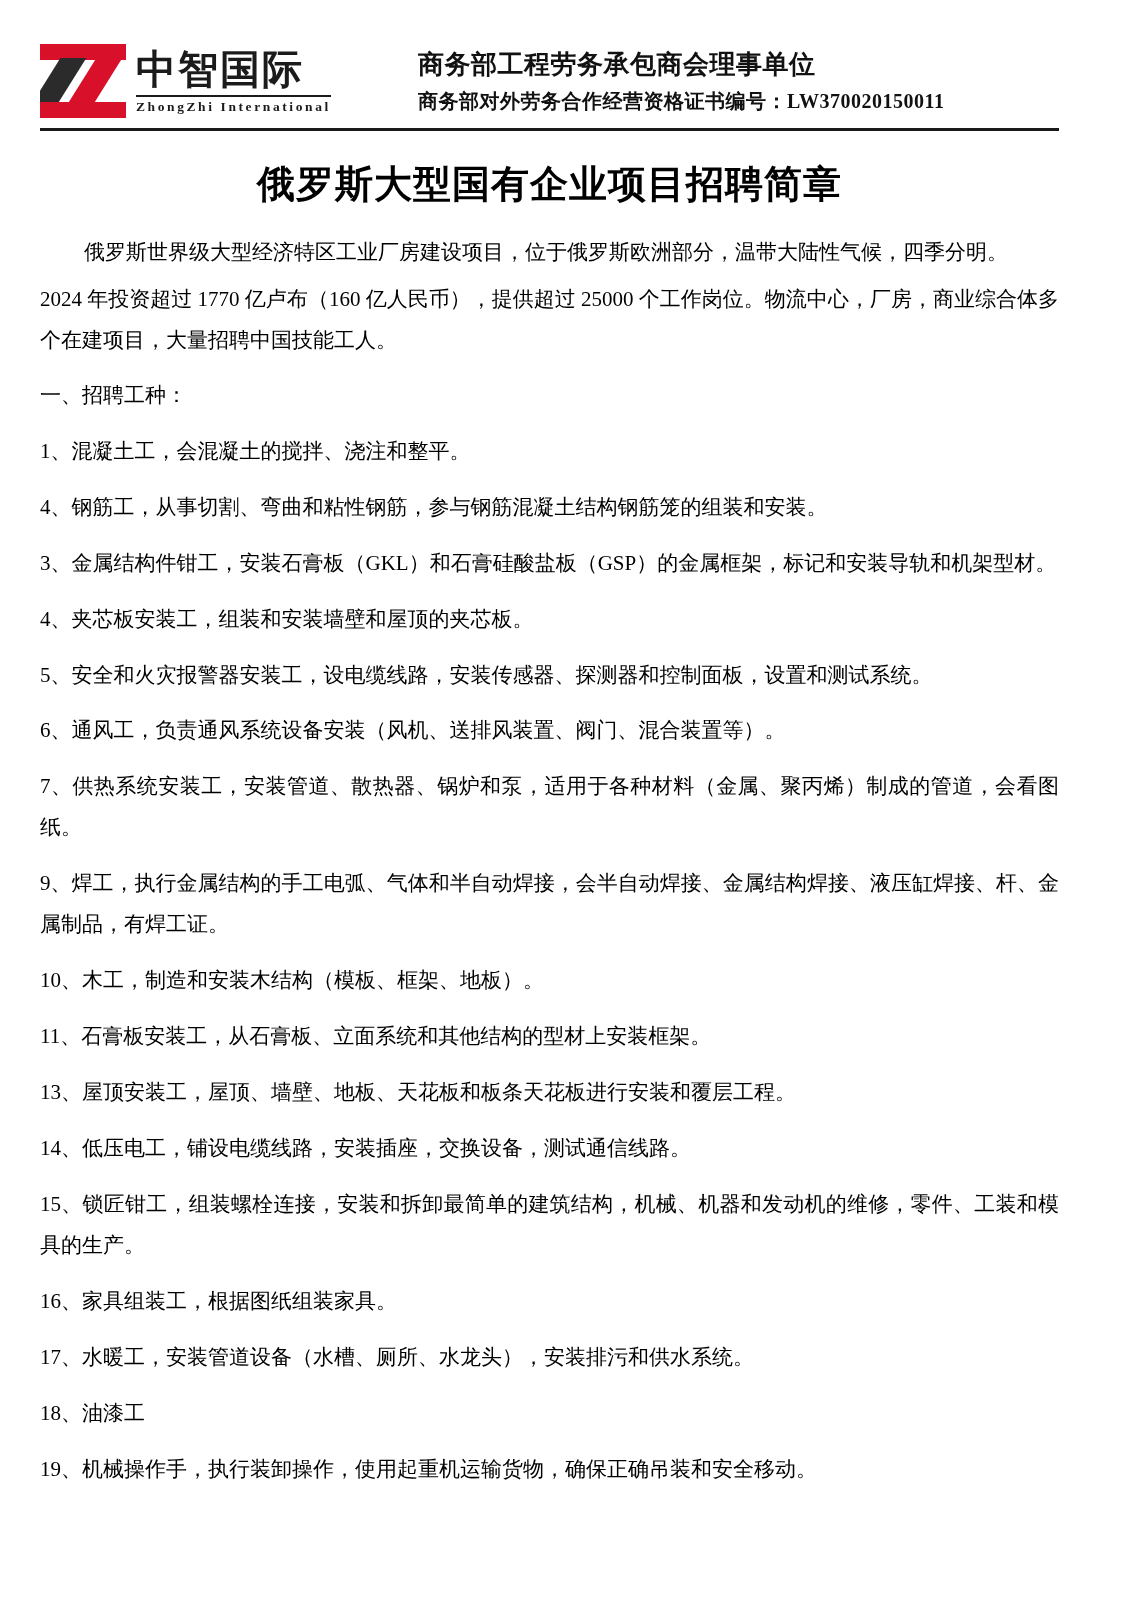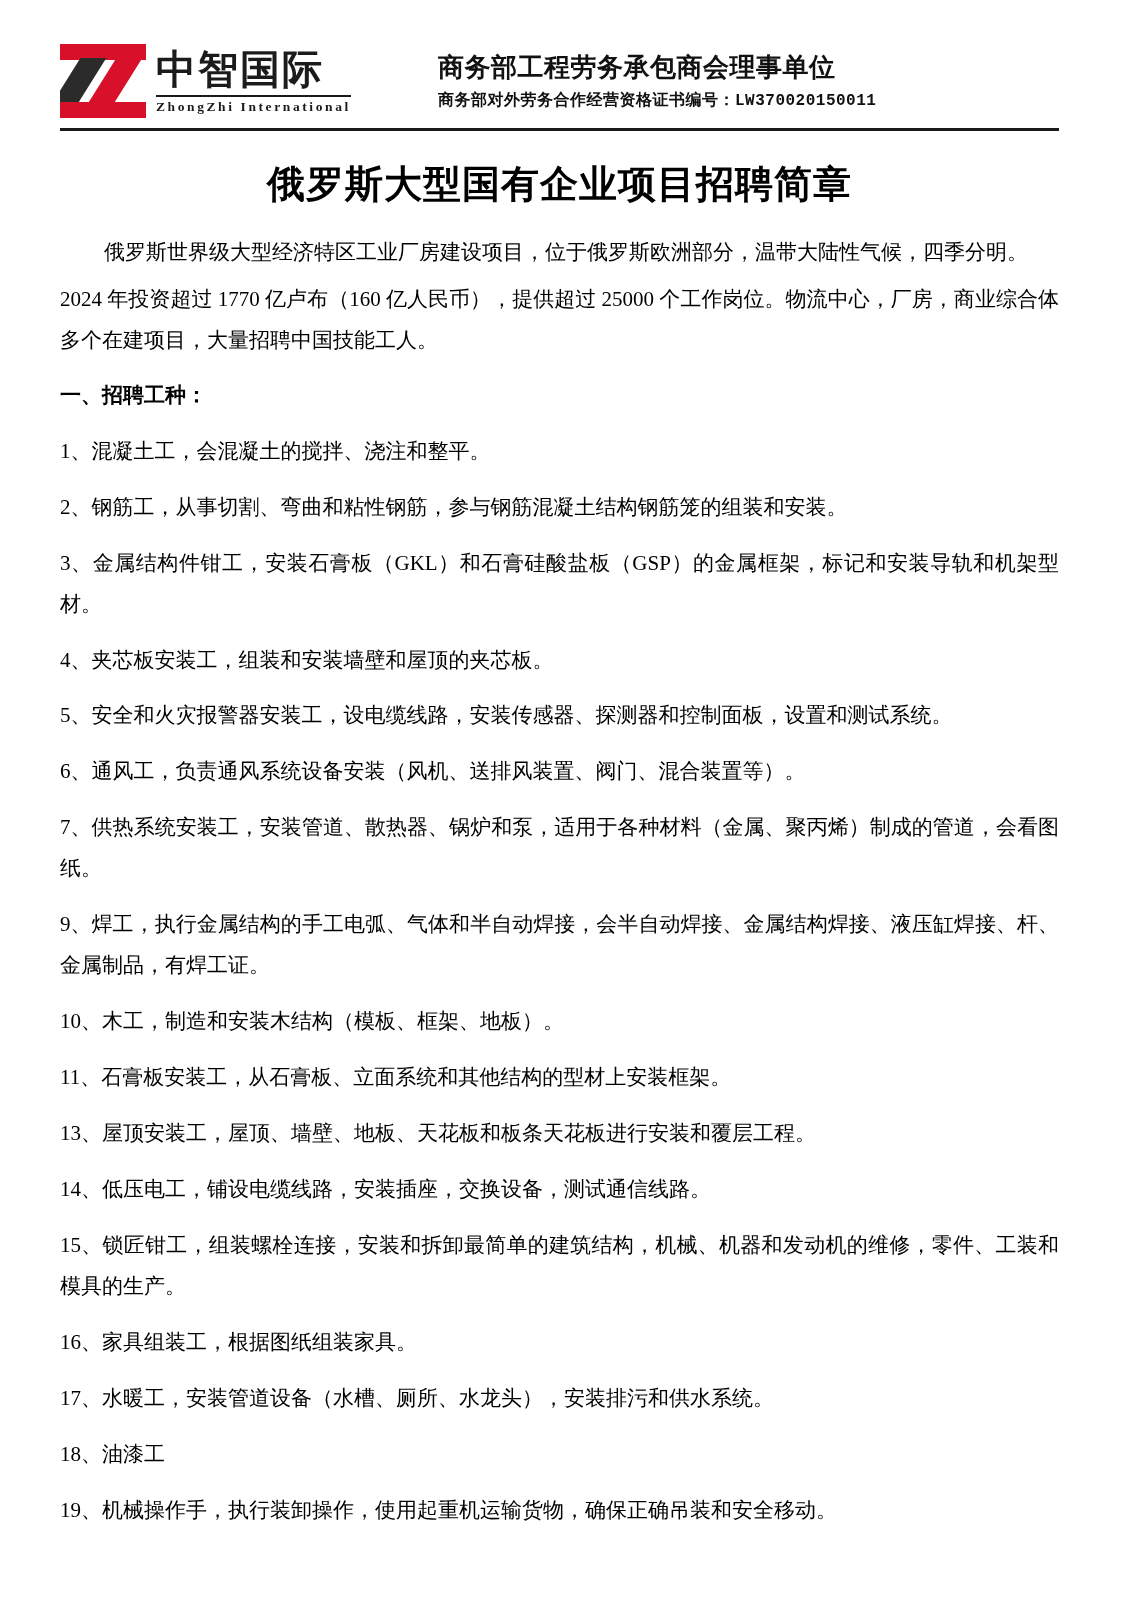--- a/index.html
+++ b/index.html
@@ -10,21 +10,21 @@
   body {
     width: 1131px;
     min-height: 1600px;
     font-family: "Liberation Serif", "DejaVu Serif", serif;
     color: #000000;
   }
   .page {
     width: 1131px;
     min-height: 1600px;
     box-sizing: border-box;
-    padding: 44px 72px 20px 60px;
+    padding: 44px 72px 20px 40px;
     background: #ffffff;
     position: relative;
   }
 
   
   .letterhead {
     display: flex;
     align-items: center;
     border-bottom: 3px solid #1a1a1a;
     padding-bottom: 10px;
@@ -100,22 +100,21 @@
   .head-line {
     font-family: "Liberation Serif", "DejaVu Serif", serif;
     font-weight: bold;
     font-size: 26px;
     letter-spacing: 0.5px;
     line-height: 1.55;
     color: #111;
     white-space: nowrap;
   }
   .head-line.second {
-    font-size: 16px;
-    font-family: Liberation Mono, monospace;
+    font-size: 20px;
   }
 
   
   .doc-title {
     text-align: center;
     font-family: "Liberation Sans", "DejaVu Sans", sans-serif;
     font-weight: bold;
     font-size: 38px;
     letter-spacing: 1px;
     margin: 28px 0 22px 0;
@@ -129,21 +128,21 @@
     text-align: justify;
     margin: 0 0 6px 0;
     color: #000;
   }
   .para.indent {
     text-indent: 2.1em;
   }
   .section-head {
     font-size: 21px;
     line-height: 1.95;
-    font-weight: bold;
+    font-weight: normal;
     margin: 14px 0 4px 0;
   }
   .item {
     font-size: 21px;
     line-height: 1.95;
     text-align: justify;
     margin: 15px 0 6px 0;
   }
 </style>
 </head>
@@ -173,21 +172,21 @@
   </div>
 
   <div class="doc-title">俄罗斯大型国有企业项目招聘简章</div>
 
   <p class="para indent">俄罗斯世界级大型经济特区工业厂房建设项目，位于俄罗斯欧洲部分，温带大陆性气候，四季分明。</p>
   <p class="para">2024 年投资超过 1770 亿卢布（160 亿人民币），提供超过 25000 个工作岗位。物流中心，厂房，商业综合体多个在建项目，大量招聘中国技能工人。</p>
 
   <div class="section-head">一、招聘工种：</div>
 
   <p class="item">1、混凝土工，会混凝土的搅拌、浇注和整平。</p>
-  <p class="item">2、钢筋工，从事切割、弯曲和粘性钢筋，参与钢筋混凝土结构钢筋笼的组装和安装。</p>
+  <p class="item">4、钢筋工，从事切割、弯曲和粘性钢筋，参与钢筋混凝土结构钢筋笼的组装和安装。</p>
   <p class="item">3、金属结构件钳工，安装石膏板（GKL）和石膏硅酸盐板（GSP）的金属框架，标记和安装导轨和机架型材。</p>
   <p class="item">4、夹芯板安装工，组装和安装墙壁和屋顶的夹芯板。</p>
   <p class="item">5、安全和火灾报警器安装工，设电缆线路，安装传感器、探测器和控制面板，设置和测试系统。</p>
   <p class="item">6、通风工，负责通风系统设备安装（风机、送排风装置、阀门、混合装置等）。</p>
   <p class="item">7、供热系统安装工，安装管道、散热器、锅炉和泵，适用于各种材料（金属、聚丙烯）制成的管道，会看图纸。</p>
   <p class="item">9、焊工，执行金属结构的手工电弧、气体和半自动焊接，会半自动焊接、金属结构焊接、液压缸焊接、杆、金属制品，有焊工证。</p>
   <p class="item">10、木工，制造和安装木结构（模板、框架、地板）。</p>
   <p class="item">11、石膏板安装工，从石膏板、立面系统和其他结构的型材上安装框架。</p>
   <p class="item">13、屋顶安装工，屋顶、墙壁、地板、天花板和板条天花板进行安装和覆层工程。</p>
   <p class="item">14、低压电工，铺设电缆线路，安装插座，交换设备，测试通信线路。</p>

